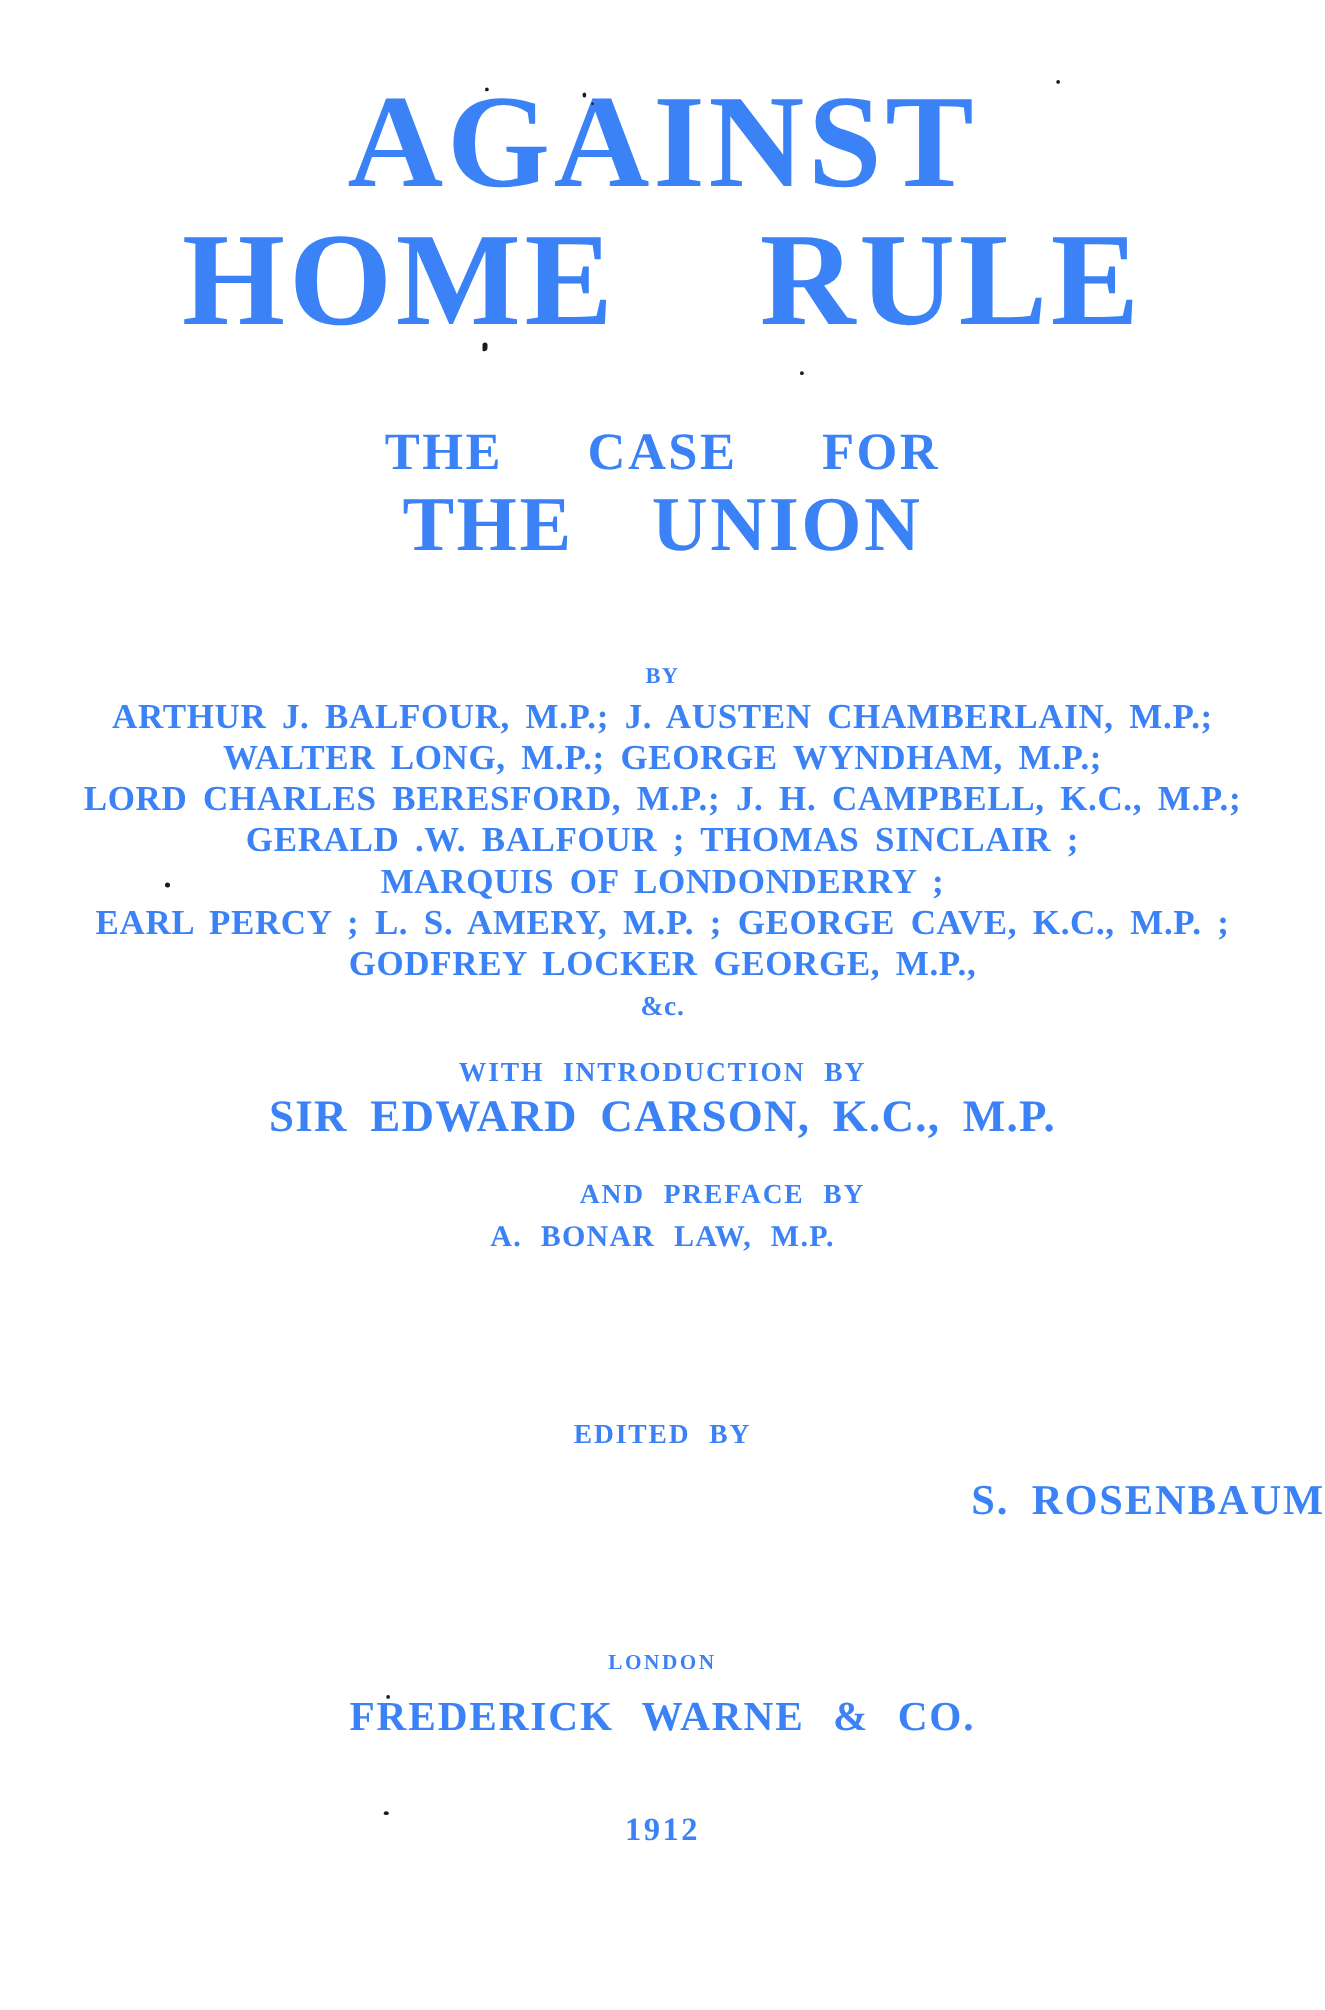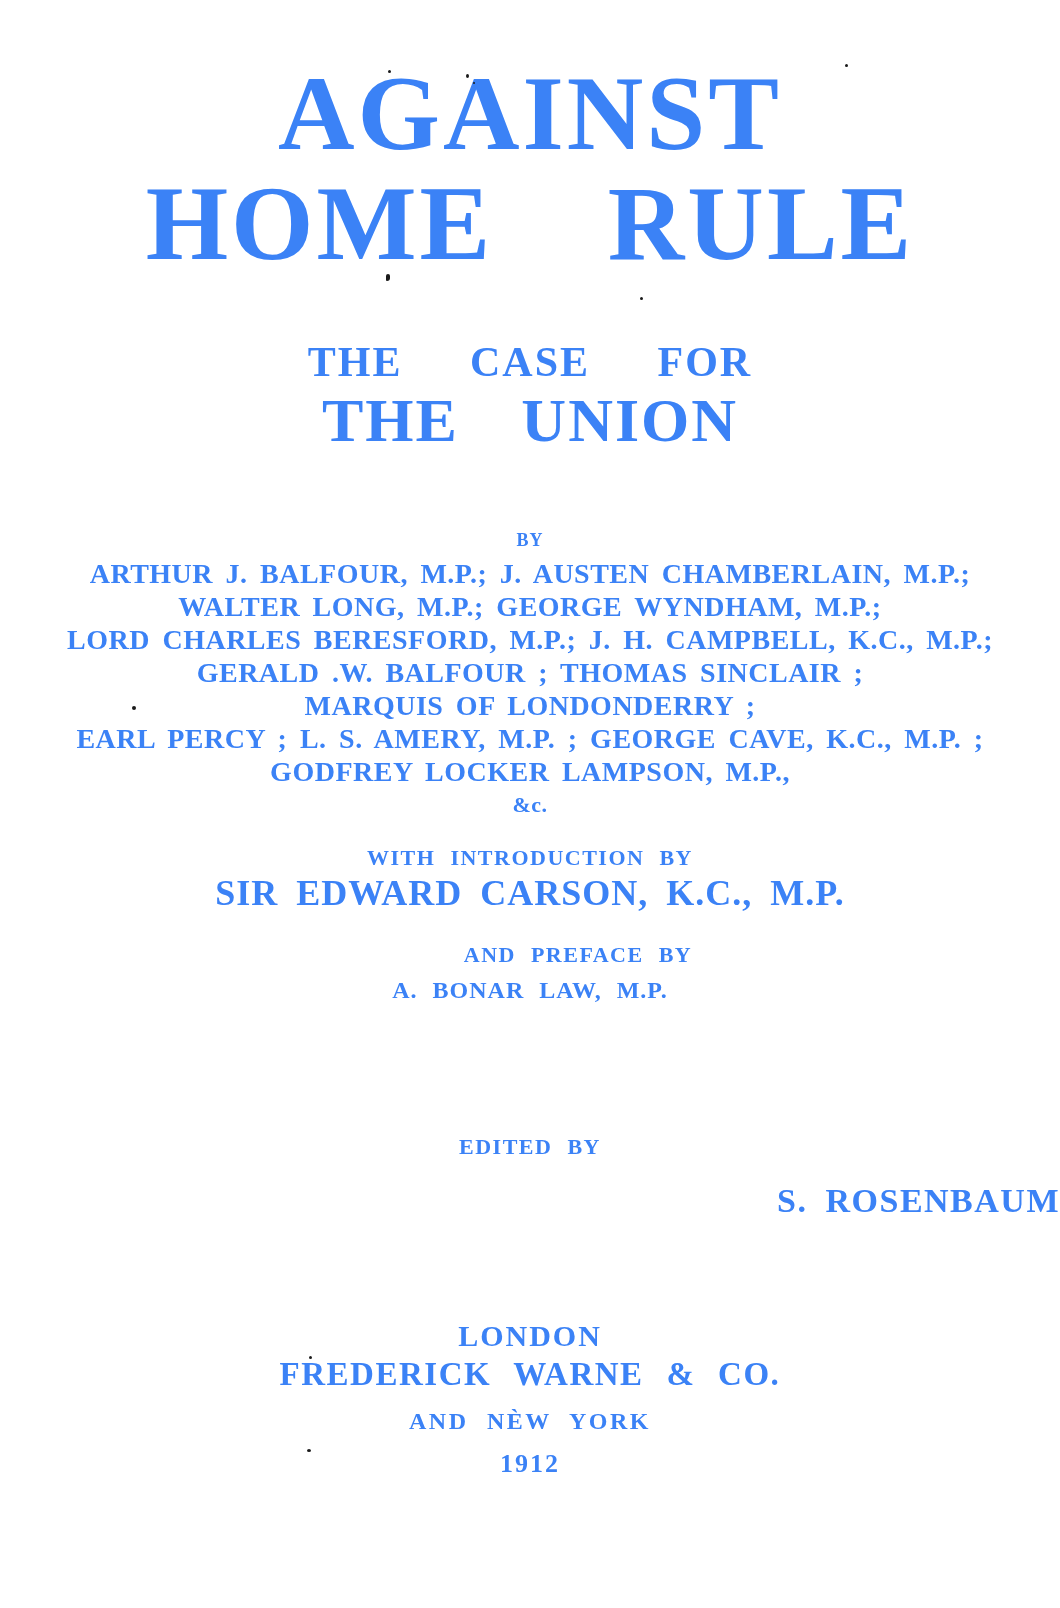--- a/index.html
+++ b/index.html
@@ -45,21 +45,21 @@
   .authors .amp { font-size: 22px; }
   
   .introlabel   { top: 847px;  font-size: 22px; letter-spacing: 1.5px; word-spacing: 8px; }
   .introauthor  { top: 875px;  font-size: 36px; letter-spacing: 1px;  word-spacing: 8px; }
   .preflabel    { top: 944px;  font-size: 22px; letter-spacing: 1.5px; word-spacing: 8px; padding-left: 48px; }
   .prefauthor   { top: 978px;  font-size: 24px; letter-spacing: 1px;  word-spacing: 8px; }
   
   .editlabel { top: 1136px; font-size: 22px; letter-spacing: 1.5px; word-spacing: 8px; }
   .editor    { top: 1184px; font-size: 34px; letter-spacing: 1.5px; word-spacing: 8px; text-align: right; }
   
-  .city      { top: 1321px; font-size: 30px; letter-spacing: 2px; }
+  .city      { top: 1321px; font-size: 17px; letter-spacing: 2px; }
   .publisher { top: 1358px; font-size: 33px; letter-spacing: 1.5px; word-spacing: 13px; }
   .city2     { top: 1409px; font-size: 24px; letter-spacing: 2.5px; word-spacing: 10px; }
   .year      { top: 1451px; font-size: 26px; letter-spacing: 2px; }
   
   .dot {
     position: absolute;
     background: #1a1a1a;
     border-radius: 50%;
   }
 </style>
@@ -76,36 +76,35 @@
 
   <div class="tl bylabel">BY</div>
 
   <div class="authors">
     <div>ARTHUR J. BALFOUR, M.P.; J. AUSTEN CHAMBERLAIN, M.P.;</div>
     <div>WALTER LONG, M.P.; GEORGE WYNDHAM, M.P.;</div>
     <div>LORD CHARLES BERESFORD, M.P.; J. H. CAMPBELL, K.C., M.P.;</div>
     <div>GERALD .W. BALFOUR ; THOMAS SINCLAIR ;</div>
     <div>MARQUIS OF LONDONDERRY ;</div>
     <div>EARL PERCY ; L. S. AMERY, M.P. ; GEORGE CAVE, K.C., M.P. ;</div>
-    <div>GODFREY LOCKER LAMPSON, M.P.,</div>
+    <div>GODFREY LOCKER GEORGE, M.P.,</div>
     <div class="amp">&amp;c.</div>
   </div>
 
   <div class="tl introlabel">WITH INTRODUCTION BY</div>
   <div class="tl introauthor">SIR EDWARD CARSON, K.C., M.P.</div>
 
   <div class="tl preflabel">AND PREFACE BY</div>
   <div class="tl prefauthor">A. BONAR LAW, M.P.</div>
 
   <div class="tl editlabel">EDITED BY</div>
   <div class="tl editor">S. ROSENBAUM</div>
 
   <div class="tl city">LONDON</div>
   <div class="tl publisher">FREDERICK WARNE &amp; CO.</div>
-  <div class="tl city2">AND NÈW YORK</div>
   <div class="tl year">1912</div>
 
   <div class="dot" style="left:388px; top:70px;  width:3px; height:3px;"></div>
   <div class="dot" style="left:466px; top:74px;  width:3px; height:4px;"></div>
   <div class="dot" style="left:473px; top:82px;  width:2px; height:2px;"></div>
   <div class="dot" style="left:845px; top:64px;  width:3px; height:3px;"></div>
   <div class="dot" style="left:386px; top:274px; width:4px; height:7px; border-radius:2px 2px 3px 1px;"></div>
   <div class="dot" style="left:640px; top:297px; width:3px; height:3px;"></div>
   <div class="dot" style="left:132px; top:706px; width:4px; height:4px;"></div>
   <div class="dot" style="left:309px; top:1356px; width:3px; height:3px;"></div>

